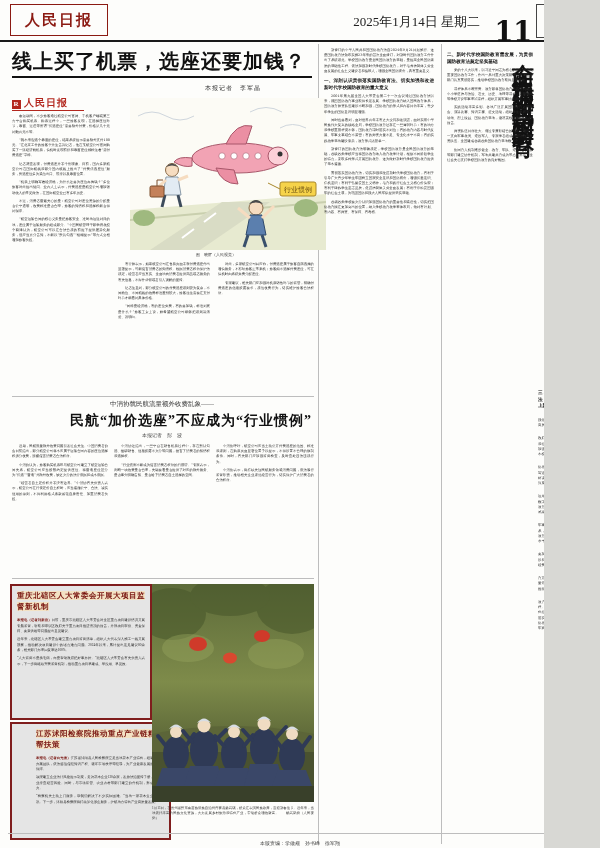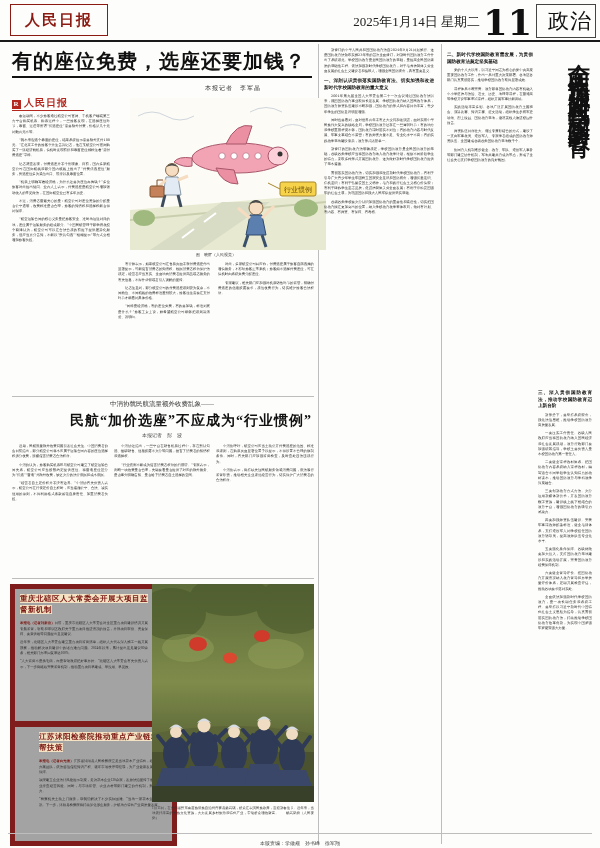--- a/index.html
+++ b/index.html
@@ -1,25 +1,25 @@
 <!DOCTYPE html>
 <html><head>
 <meta charset="utf-8">
 <style>
   html,body{margin:0;padding:0;background:#d8d8d4;}
   body{font-family:"Liberation Serif","DejaVu Serif",serif;}
-  .page{position:relative;width:600px;height:848px;background:#fdfdfb;overflow:hidden;}
+  .page{position:relative;width:544px;height:848px;background:#fdfdfb;overflow:hidden;}
 
   
   .masthead{position:absolute;left:0;top:0;width:600px;height:40px;border-bottom:2px solid #1a1a1a;}
   .logo{position:absolute;left:10px;top:4px;width:96px;height:30px;border:1px solid #8b1a12;
         color:#8b1a12;font-weight:bold;font-size:15px;letter-spacing:2px;text-align:center;line-height:30px;
         font-family:"DejaVu Serif",serif;}
   .md-date{position:absolute;right:120px;top:13px;font-size:13px;color:#222;}
-  .md-num{position:absolute;right:68px;top:2px;font-size:35px;font-weight:bold;color:#111;font-family:"DejaVu Serif",serif;}
+  .md-num{position:absolute;right:68px;top:16px;font-size:27px;font-weight:bold;color:#111;font-family:"DejaVu Serif",serif;}
   .md-sec{position:absolute;right:8px;top:7px;font-size:21px;font-weight:normal;color:#111;letter-spacing:1px;}
   .md-rule{position:absolute;right:4px;top:4px;width:58px;height:32px;border:1px solid #444;}
 
   
   .col{position:absolute;}
   .vline{position:absolute;width:1px;background:#bdbdbd;}
   .hline{position:absolute;height:1px;background:#bdbdbd;}
 
   .body-text{font-size:3.4px;line-height:5.2px;text-align:justify;color:#2a2a2a;
              font-family:"DejaVu Serif",serif;word-break:break-all;}
@@ -46,21 +46,21 @@
                 font-weight:bold;color:#111;letter-spacing:1px;}
   .sub-byline{position:absolute;left:12px;top:432px;width:300px;text-align:center;font-size:5px;color:#444;}
 
   
   .vhead{position:absolute;right:6px;top:46px;width:56px;height:330px;
          writing-mode:vertical-rl;text-orientation:upright;
          font-size:22px;font-weight:bold;letter-spacing:5px;color:#111;line-height:30px;}
   .sec-h2{font-size:4.6px;font-weight:bold;color:#111;text-align:justify;margin:4px 0 3px 0;line-height:6.5px;}
 
   
-  .boxstory{position:absolute;border:5px solid #7f1d1d;background:#a3a3a3;}
+  .boxstory{position:absolute;border:2px solid #7f1d1d;background:#e5e5e5;}
   .box-title{font-size:7.5px;font-weight:bold;color:#7a1712;letter-spacing:0.5px;line-height:11px;}
   .box-title .hl{background:#f3e2c4;}
   .box-lead{font-size:3.4px;line-height:5.2px;text-align:justify;color:#2a2a2a;word-break:break-all;}
   .box-lead b{color:#7a1712;}
 
   
   .photo{position:absolute;overflow:hidden;}
   .photo-cap{position:absolute;font-size:3.4px;line-height:5px;color:#333;text-align:justify;word-break:break-all;}
 
   
@@ -76,21 +76,21 @@
     <div class="logo">人民日报</div>
     <div class="md-date">2025年1月14日 星期二</div>
     <div class="md-rule"></div>
     <div class="md-num">11</div>
     <div class="md-sec">政治</div>
   </div>
 
   <div class="vline" style="left:318px;top:44px;height:800px;"></div>
   <div class="vline" style="left:441px;top:44px;height:800px;"></div>
 
-  <div class="headline">有的座位免费，选座还要加钱？</div>
+  <div class="headline">线上买了机票，选座还要加钱？</div>
   <div class="hl-rule"></div>
   <div class="byline">本报记者　李军晶</div>
 
   <div class="tag">
     <span class="sq">R</span><span>人民日报</span>
   </div>
   <div class="tag-underline"></div>
 
   <div class="cartoon">
     <svg width="196" height="152" viewBox="0 0 196 152" xmlns="http://www.w3.org/2000/svg">

